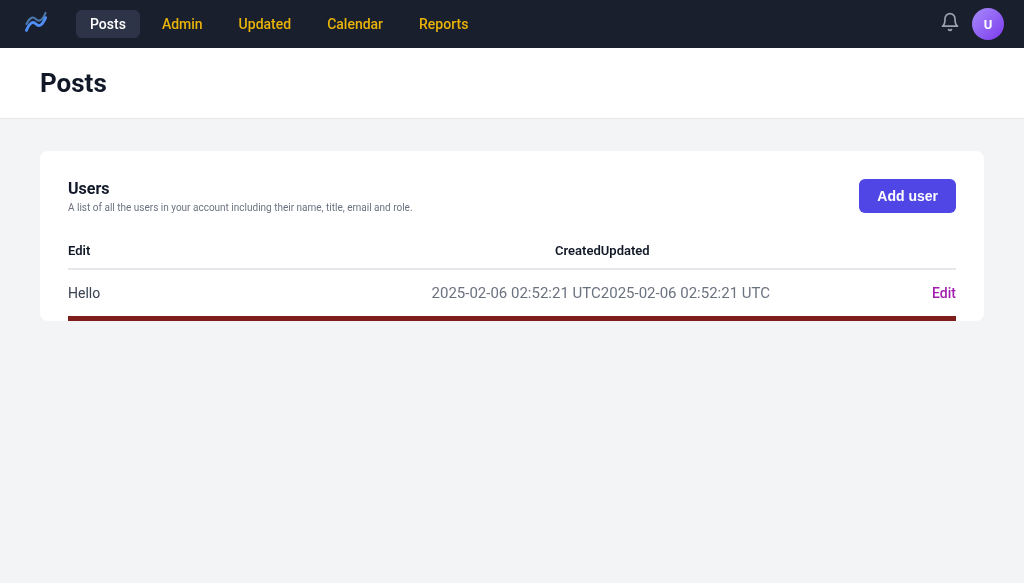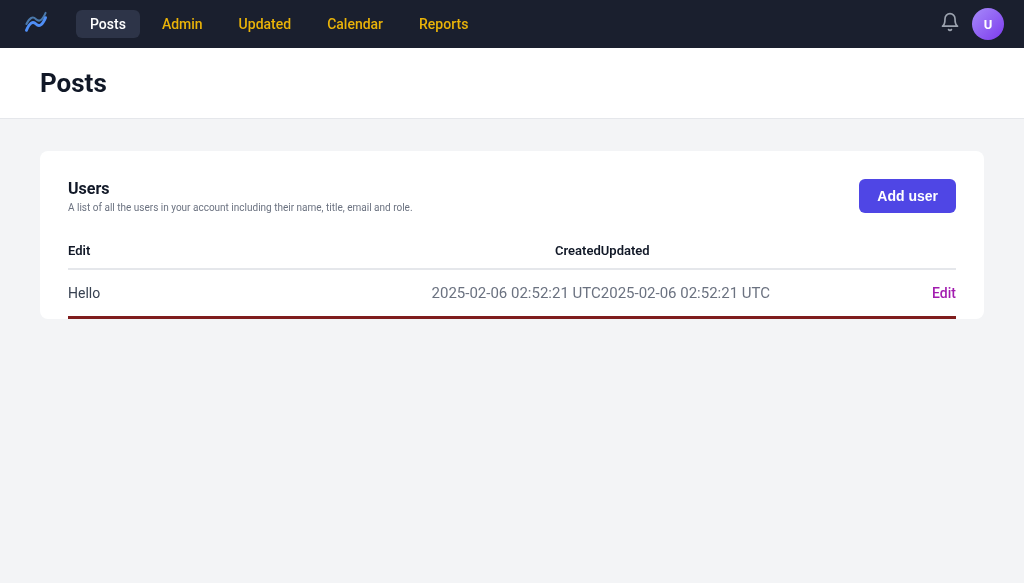--- a/index.html
+++ b/index.html
@@ -118,21 +118,21 @@
       border-bottom: 2px solid #e5e7eb;
     }
     th {
       text-align: left;
       font-size: 13px;
       font-weight: 600;
       color: #111827;
       padding: 10px 0 10px 0;
     }
     tbody tr {
-      border-bottom: 3px solid #7f1d1d;
+      border-bottom: 5px solid #7f1d1d;
     }
     td {
       padding: 14px 0;
       font-size: 14px;
       color: #374151;
     }
     .col-title { width: 20%; }
     .col-created { width: 40%; text-align: right; }
     .col-updated { width: 35%; }
     .col-action { width: 5%; text-align: right; }

